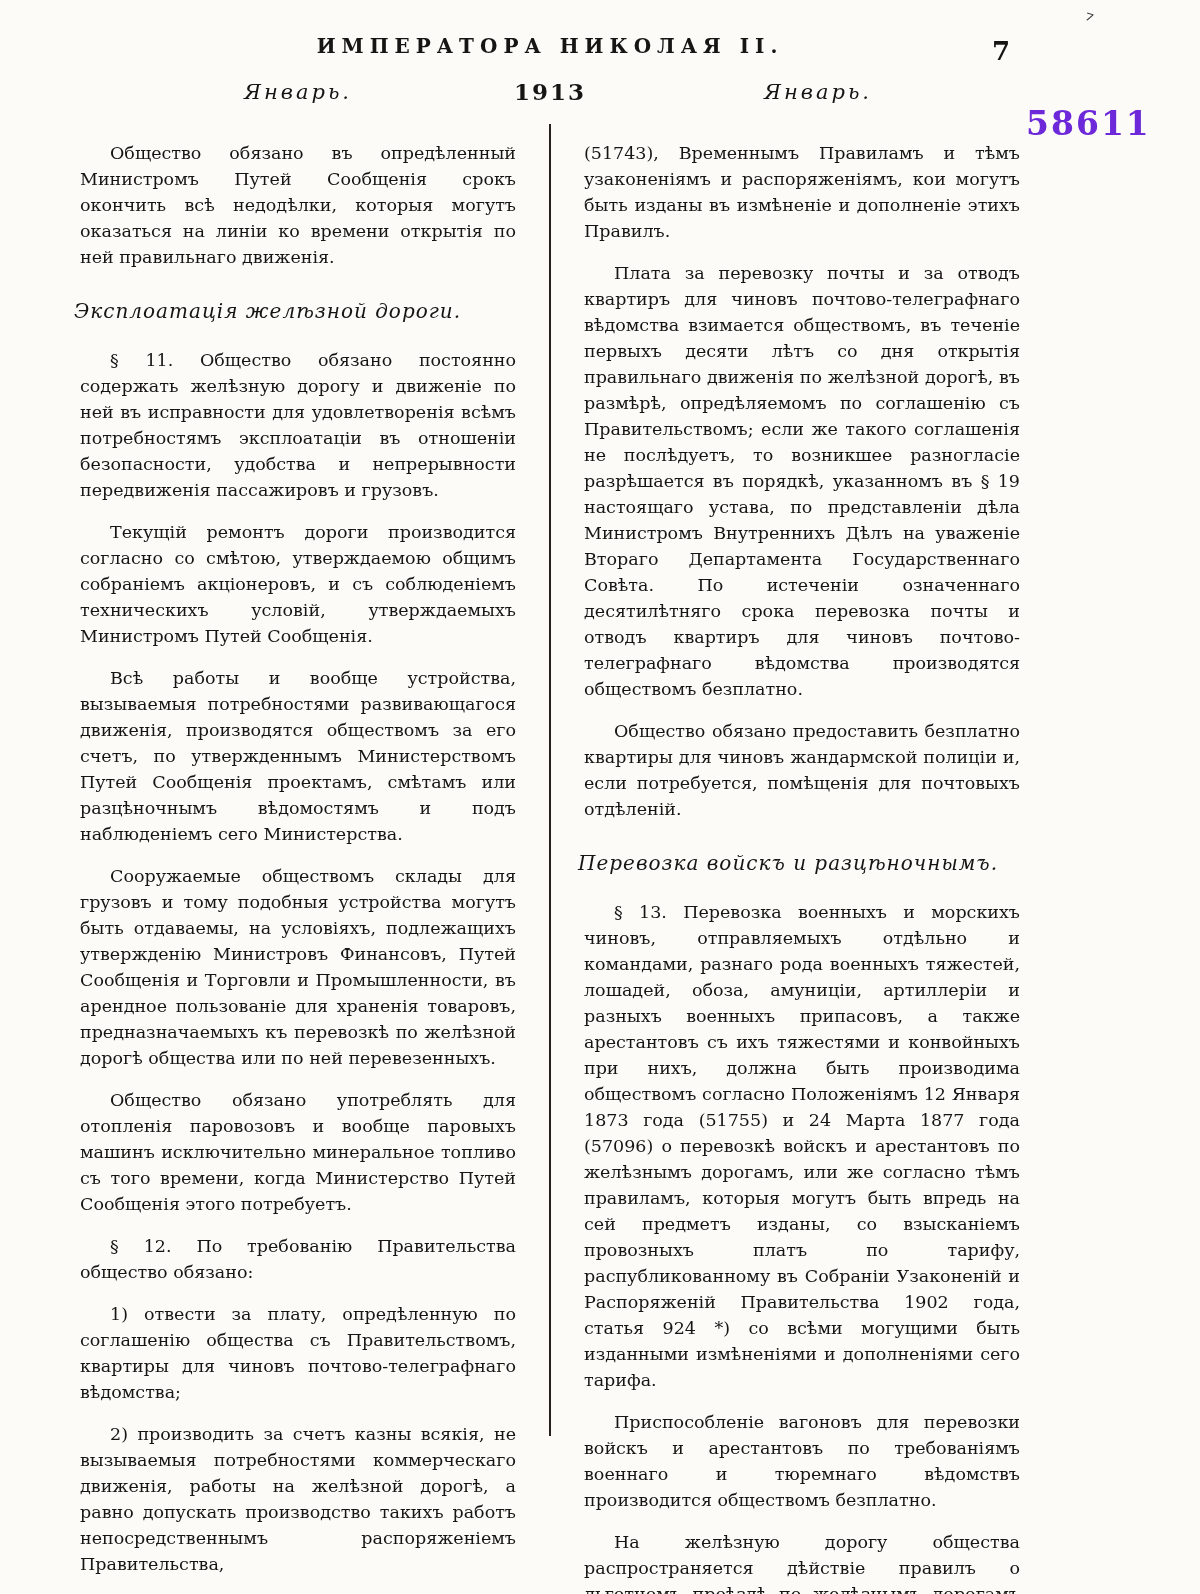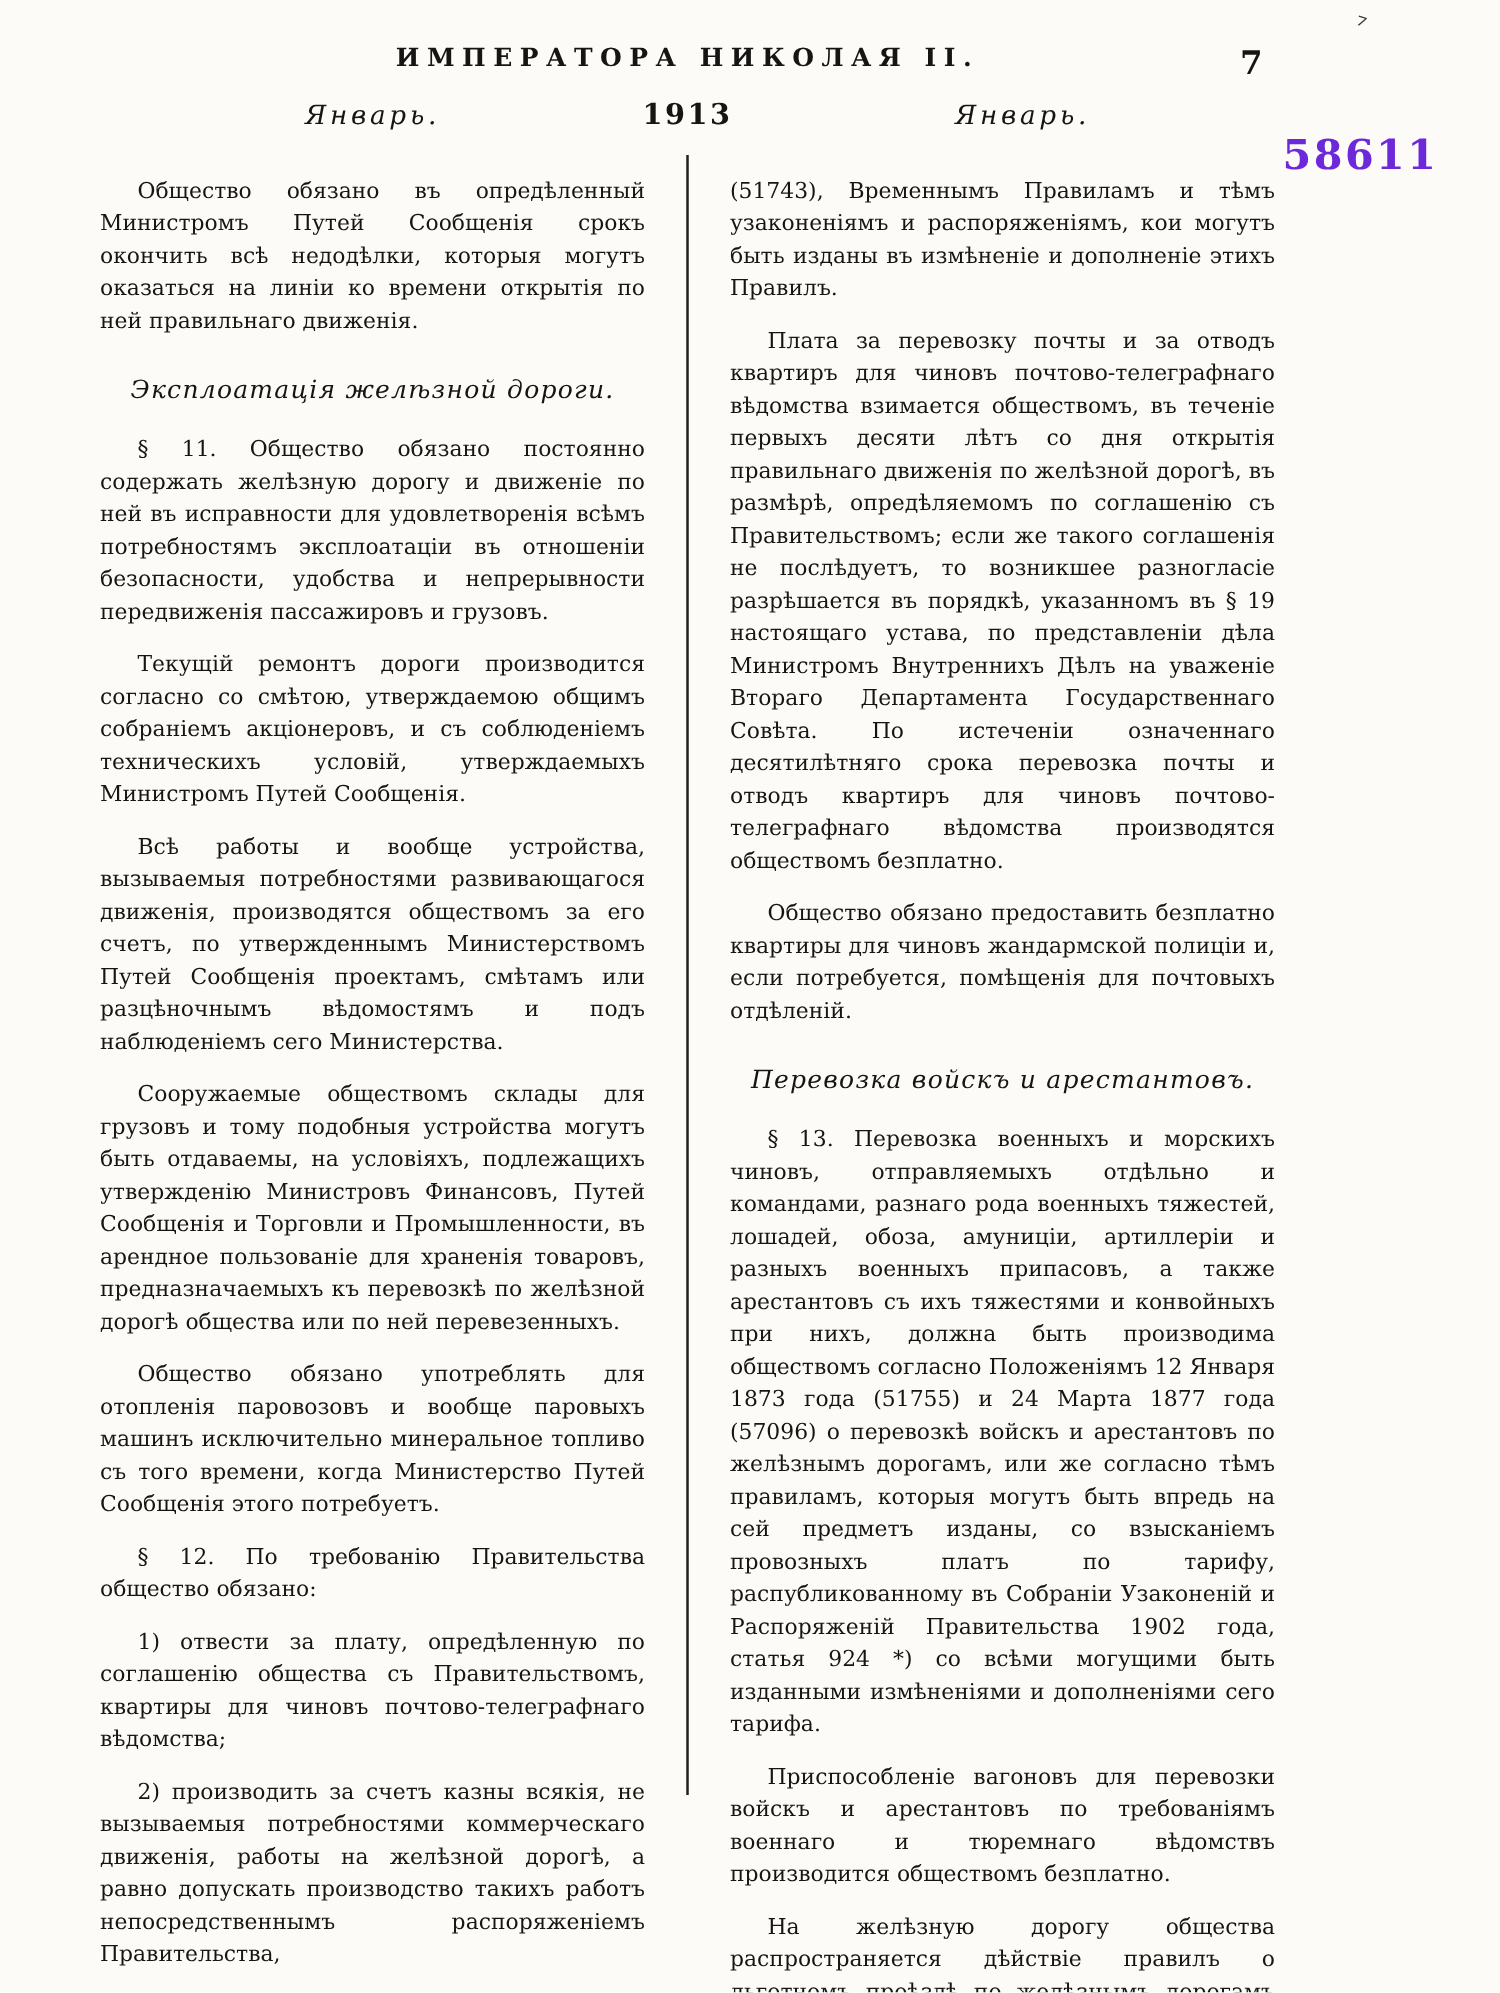--- a/index.html
+++ b/index.html
@@ -66,21 +66,21 @@
   .col { min-width: 0; }
   .para {
     margin: 16px;
     font-size: 17.5px;
     line-height: 26px;
     text-align: justify;
   }
   .para.indent { text-indent: 30px; }
   .section-heading {
     margin: 28px 10px 22px;
-    text-align: center;
+    text-align: left;
     font-style: italic;
     font-weight: normal;
     font-size: 20px;
     letter-spacing: 1px;
     line-height: 27px;
   }
 </style>
 </head>
 <body>
 
@@ -118,21 +118,21 @@
     </div>
 
     <div class="divider-wrap">
       <div class="divider"></div>
     </div>
 
     <div class="col">
       <p class="para">(51743), Временнымъ Правиламъ и тѣмъ узаконеніямъ и распоряженіямъ, кои могутъ быть изданы въ измѣненіе и дополненіе этихъ Правилъ.</p>
       <p class="para indent">Плата за перевозку почты и за отводъ квартиръ для чиновъ почтово-телеграфнаго вѣдомства взимается обществомъ, въ теченіе первыхъ десяти лѣтъ со дня открытія правильнаго движенія по желѣзной дорогѣ, въ размѣрѣ, опредѣляемомъ по соглашенію съ Правительствомъ; если же такого соглашенія не послѣдуетъ, то возникшее разногласіе разрѣшается въ порядкѣ, указанномъ въ § 19 настоящаго устава, по представленіи дѣла Министромъ Внутреннихъ Дѣлъ на уваженіе Втораго Департамента Государственнаго Совѣта. По истеченіи означеннаго десятилѣтняго срока перевозка почты и отводъ квартиръ для чиновъ почтово-телеграфнаго вѣдомства производятся обществомъ безплатно.</p>
       <p class="para indent">Общество обязано предоставить безплатно квартиры для чиновъ жандармской полиціи и, если потребуется, помѣщенія для почтовыхъ отдѣленій.</p>
-      <h3 class="section-heading">Перевозка войскъ и арестантовъ.</h3>
+      <h3 class="section-heading">Перевозка войскъ и разцѣночнымъ.</h3>
       <p class="para indent">§ 13. Перевозка военныхъ и морскихъ чиновъ, отправляемыхъ отдѣльно и командами, разнаго рода военныхъ тяжестей, лошадей, обоза, амуниціи, артиллеріи и разныхъ военныхъ припасовъ, а также арестантовъ съ ихъ тяжестями и конвойныхъ при нихъ, должна быть производима обществомъ согласно Положеніямъ 12 Января 1873 года (51755) и 24 Марта 1877 года (57096) о перевозкѣ войскъ и арестантовъ по желѣзнымъ дорогамъ, или же согласно тѣмъ правиламъ, которыя могутъ быть впредь на сей предметъ изданы, со взысканіемъ провозныхъ платъ по тарифу, распубликованному въ Собраніи Узаконеній и Распоряженій Правительства 1902 года, статья 924 *) со всѣми могущими быть изданными измѣненіями и дополненіями сего тарифа.</p>
       <p class="para indent">Приспособленіе вагоновъ для перевозки войскъ и арестантовъ по требованіямъ военнаго и тюремнаго вѣдомствъ производится обществомъ безплатно.</p>
       <p class="para indent">На желѣзную дорогу общества распространяется дѣйствіе правилъ о льготномъ проѣздѣ по желѣзнымъ дорогамъ воинскихъ чиновъ (Свод. Зак., Т. XII, ч. 1, изд. 1906 г., Общ. Уст. Желѣзн. Дор., ст. 18, прим. 1, прил.: ст. 32—45), а равно и постановленій, могущихъ послѣдовать въ измѣненіе и дополненіе означенныхъ правилъ.</p>
 
     </div>
 
   </div>
 
 </div>
 

